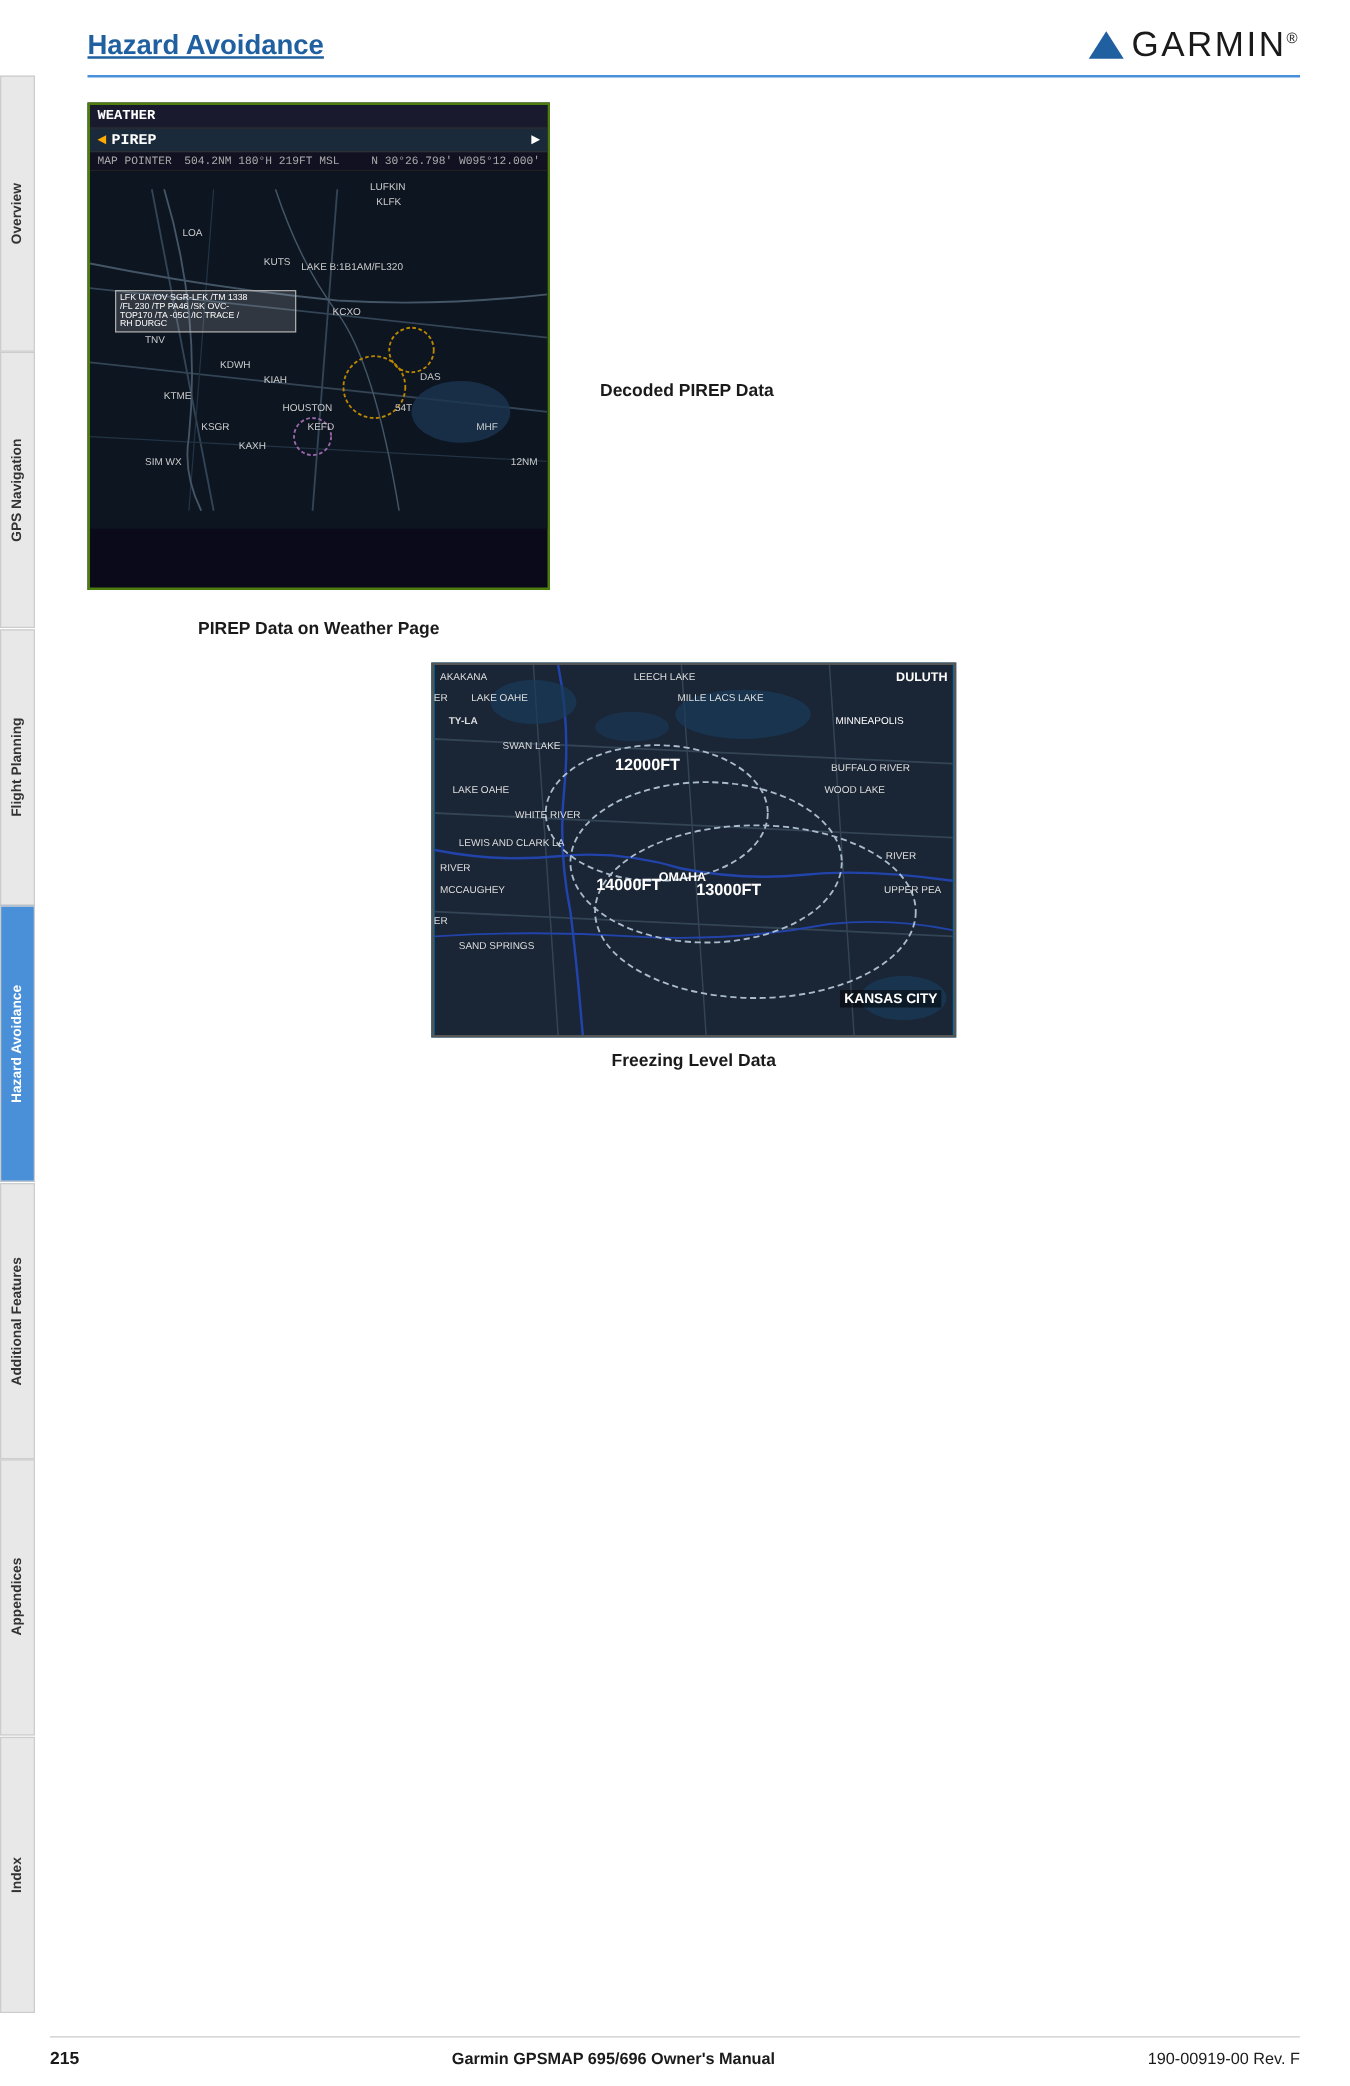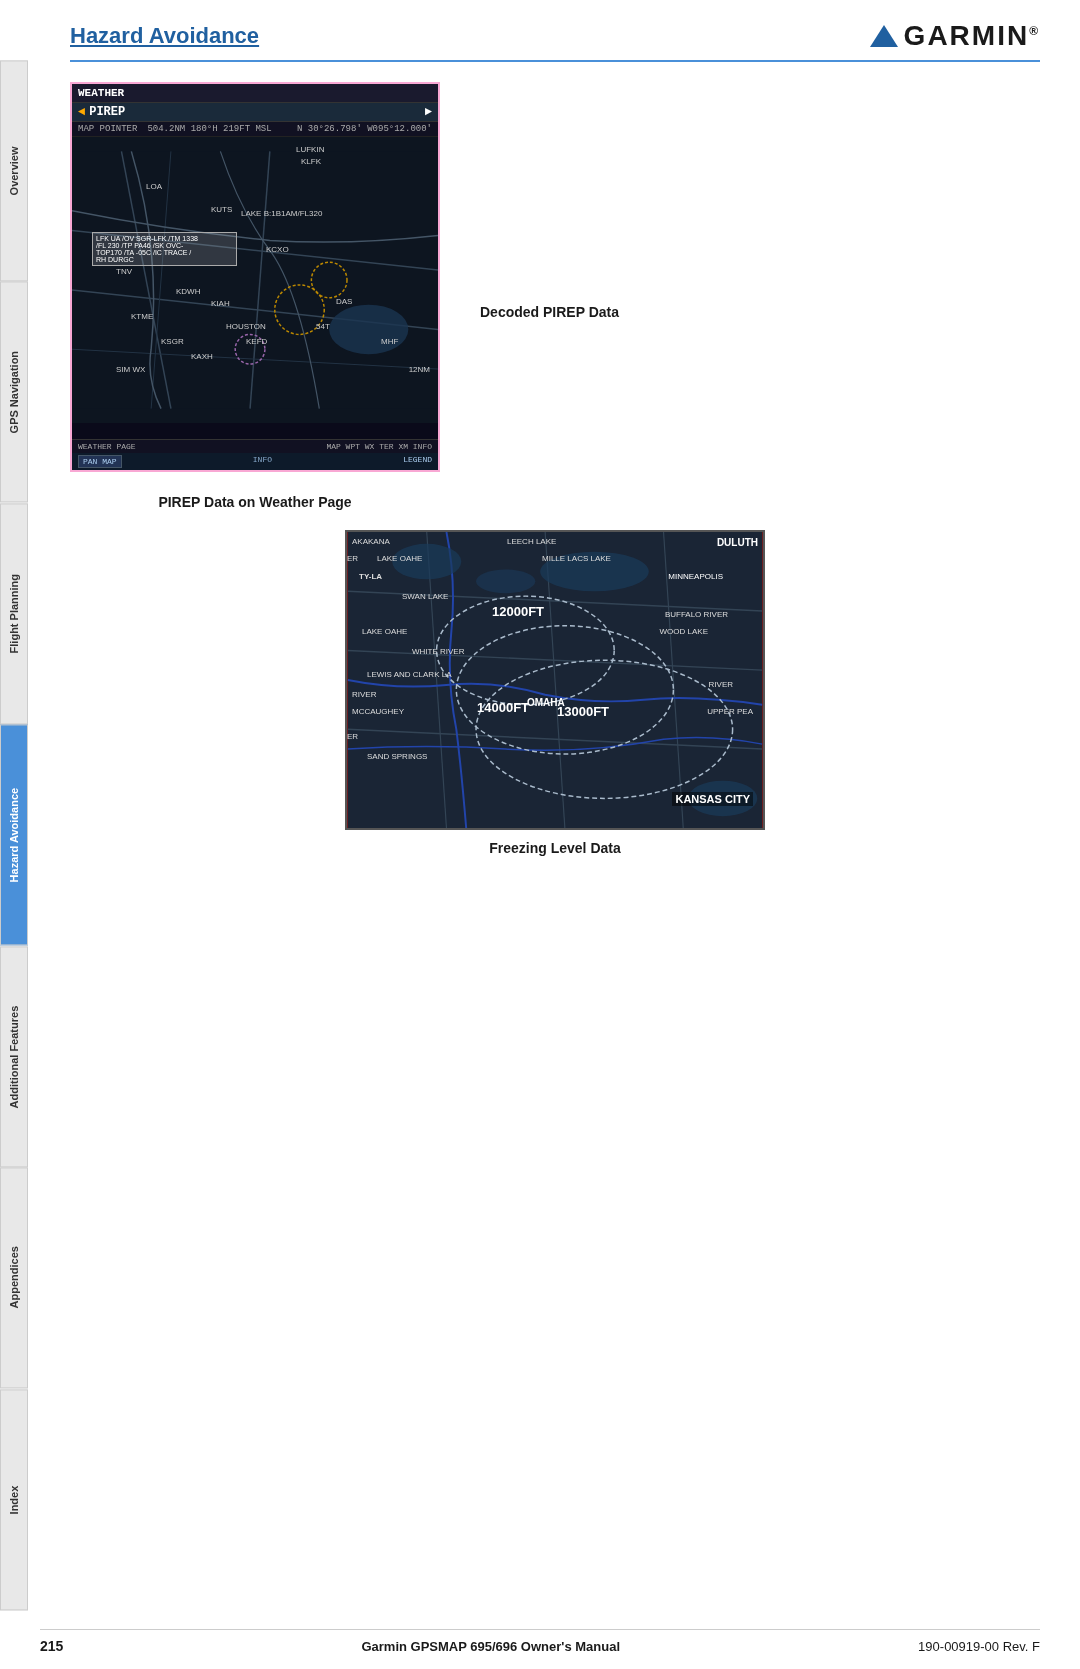--- a/index.html
+++ b/index.html
@@ -83,21 +83,21 @@
     .garmin-triangle {
       width: 0;
       height: 0;
       border-left: 14px solid transparent;
       border-right: 14px solid transparent;
       border-bottom: 22px solid #2060a0;
     }
 
     .garmin-text {
       font-size: 28px;
-      font-weight: bold;
+      font-weight: normal;
       color: #1a1a1a;
       letter-spacing: 2px;
     }
 
     .garmin-text span {
       font-size: 12px;
       vertical-align: super;
     }
 
     
@@ -120,21 +120,21 @@
       color: #1a1a1a;
       text-align: center;
       margin-top: 22px;
     }
 
     
     .weather-screen {
       width: 370px;
       height: 390px;
       background: #0a0a1a;
-      border: 2px solid #f9a8d4;
+      border: 2px solid #4d7c0f;
       position: relative;
       overflow: hidden;
       font-family: 'Courier New', monospace;
     }
 
     .weather-header {
       background: #1a1a2e;
       padding: 3px 6px;
       display: flex;
       justify-content: space-between;
@@ -269,21 +269,21 @@
     
     .freezing-map-container {
       display: flex;
       flex-direction: column;
       align-items: center;
     }
 
     .freezing-map {
       width: 420px;
       height: 300px;
-      background: #7f1d1d;
+      background: #0369a1;
       border: 2px solid #555;
       position: relative;
       overflow: hidden;
     }
 
     .freeze-label {
       position: absolute;
       color: #dddddd;
       font-size: 8px;
       font-family: Arial, sans-serif;
@@ -439,31 +439,20 @@
           <div class="map-label" style="top:185px; left:130px;">HOUSTON</div>
           <div class="map-label" style="top:185px; left:220px;">54T</div>
           <div class="map-label" style="top:200px; left:65px;">KSGR</div>
           <div class="map-label" style="top:200px; left:150px;">KEFD</div>
           <div class="map-label" style="top:200px; left:285px;">MHF</div>
           <div class="map-label" style="top:215px; left:95px;">KAXH</div>
           <div class="map-label" style="top:228px; left:20px;">SIM WX</div>
           <div class="map-label" style="top:228px; right:8px;">12NM</div>
         </div>
 
-        <div class="weather-footer">
-          <div class="footer-row1">
-            <span>WEATHER PAGE</span>
-            <span>MAP WPT WX TER XM INFO</span>
-          </div>
-          <div class="footer-row2">
-            <div class="footer-btn">PAN MAP</div>
-            <div style="flex:1; text-align:center;">INFO</div>
-            <div style="color:#aaccee;">LEGEND</div>
-          </div>
-        </div>
       </div>
       <div class="screenshot-caption">PIREP Data on Weather Page</div>
     </div>
 
     <div class="screenshot-container" style="padding-top: 200px;">
       <div class="screenshot-caption">Decoded PIREP Data</div>
     </div>
   </div>
 
   <div class="freezing-section">

